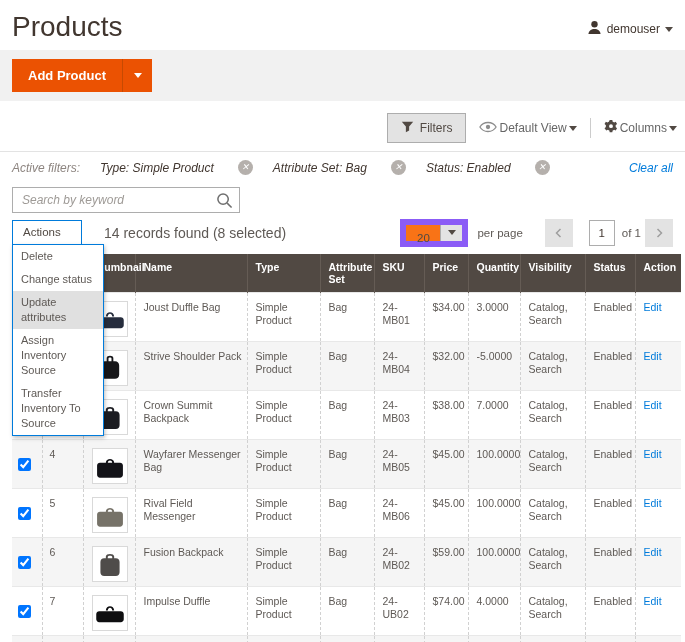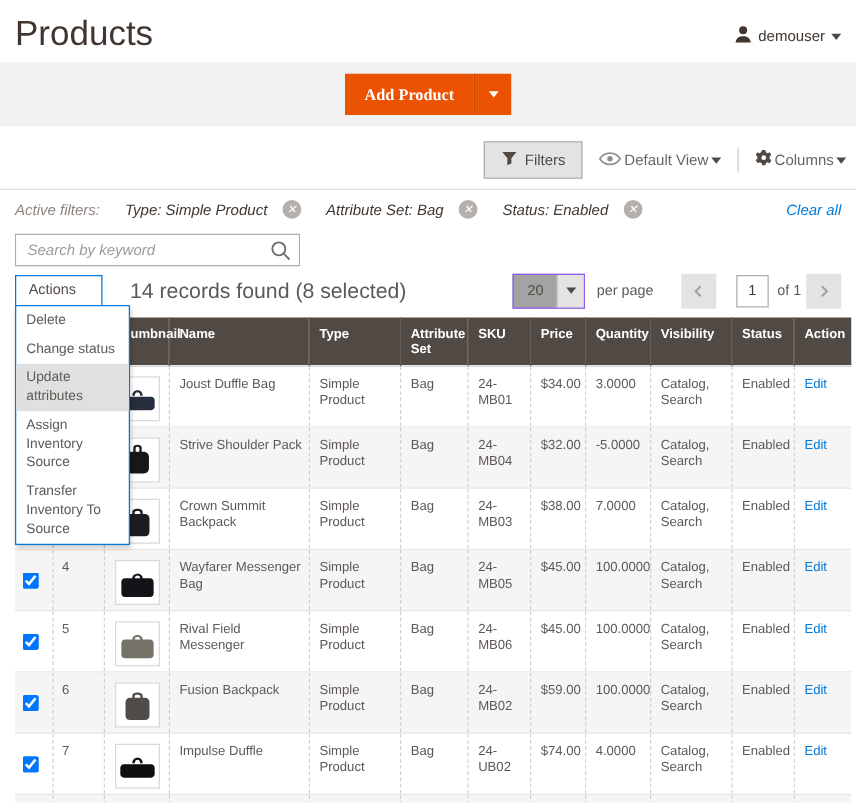--- a/index.html
+++ b/index.html
@@ -7,59 +7,59 @@
     font-family:"Liberation Sans", sans-serif; color:#41362f; }
 
   
   .page-header { display:flex; justify-content:space-between; align-items:center; padding:12px 12px 0 12px; }
   .page-title { font-size:28px; font-weight:400; color:#41362f; line-height:30px; }
   .user-menu { display:flex; align-items:center; gap:5px; font-size:12px; color:#41362f; margin-top:4px; cursor:pointer; }
   .caret-down { width:0; height:0; border-left:4px solid transparent; border-right:4px solid transparent; border-top:5px solid #514943; display:inline-block; }
   .caret-up { width:0; height:0; border-left:4px solid transparent; border-right:4px solid transparent; border-bottom:5px solid #514943; display:inline-block; }
 
   
-  .action-band { margin-top:8px; background:#f1f1f1; padding:9px 12px; display:flex; justify-content:center;font-family:Liberation Serif, serif; }
+  .action-band { margin-top:8px; background:#f1f1f1; padding:9px 12px; display:flex; justify-content:flex-start; }
   .add-product { display:flex; cursor:pointer; }
   .add-product .main { background:#eb5202; color:#fff; font-weight:700; font-size:13px; padding:0 16px; height:33px; line-height:33px; }
   .add-product .split { background:#eb5202; width:30px; height:33px; border-left:1px solid #c64a02; display:flex; align-items:center; justify-content:center; }
   .add-product .split .caret-down { border-top-color:#fff; }
 
   
   .grid-toolbar { display:flex; justify-content:flex-end; align-items:center; gap:13px; padding:12px 8px 8px 12px; }
   .filters-btn { display:flex; align-items:center; gap:6px; background:#e3e3e3; border:1px solid #adadad; padding:6px 13px; font-size:12px; color:#514943; cursor:pointer; }
   .tool-link { display:flex; align-items:center; gap:2px; font-size:12px; color:#666; cursor:pointer; }
   .v-divider { width:1px; height:20px; background:#ccc; }
 
   
   .active-filters-row { border-top:1px solid #e3e3e3; padding:8px 12px; display:flex; align-items:center; gap:20px; font-size:12px;font-style:italic; }
   .af-label { color:#8d8580; }
-  .pill { display:flex; align-items:center; gap:12px; color:#41362f; }
+  .pill { display:flex; align-items:center; gap:24px; color:#41362f; }
   .pill .x-circle { width:15px; height:15px; border-radius:50%; background:#b5b0ac; color:#fff; font-size:9px; line-height:15px; text-align:center; cursor:pointer; }
   .clear-all { margin-left:auto; color:#007bdb; cursor:pointer; }
 
   
   .search-row { padding:4px 12px 2px 12px; }
   .search-box { position:relative; width:228px; height:26px; border:1px solid #adadad; background:#fff; }
   .search-box input { width:100%; height:100%; border:none; outline:none; padding:0 28px 0 9px; font-size:12px; font-family:"Liberation Sans",sans-serif; color:#303030; }
   .search-box input::placeholder { color:#9e9a96; font-style:italic; }
   .search-icon { position:absolute; right:6px; top:4px; cursor:pointer; }
 
   
   .controls-row { margin-top:5px; padding:0 12px; display:flex; align-items:center; height:25px; }
   .actions-wrap { position:relative; }
   .actions-select { display:flex; height:25px; border:1px solid #007bdb; background:#fff; cursor:pointer;flex-direction:column; }
   .actions-select .lbl { font-size:11.5px; color:#514943; padding:0 10px; line-height:23px; width:68px; }
   .actions-select .caret-box { width:24px; background:#e3e3e3; border-left:1px solid #adadad; display:flex; align-items:center; justify-content:center; }
   .actions-menu { position:absolute; top:24px; left:0; width:92px; background:#fff; border:1px solid #007bdb; z-index:30; box-shadow:1px 2px 4px rgba(0,0,0,.25); }
   .menu-item { padding:4px 8px; font-size:11px; line-height:15px; color:#5e5955; white-space:pre-line; cursor:pointer; }
   .menu-item.highlighted { background:#e0e0e0; }
-  .records-text { margin-left:22px; font-size:17px; color:#5e5955; }
+  .records-text { margin-left:22px; font-size:14px; color:#5e5955; }
 
   .right-controls { margin-left:auto; display:flex; align-items:center; }
-  .pp-select { display:flex; height:28px; border:1px solid #8b5cf6; background:#a3a3a3; cursor:pointer; }
+  .pp-select { display:flex; height:28px; border:6px solid #8b5cf6; background:#f97316; cursor:pointer; }
   .pp-select .val { font-size:11.5px; color:#514943; width:34px; text-align:center; line-height:26px; }
   .pp-select .caret-box { width:22px; background:#e3e3e3; border-left:1px solid #adadad; display:flex; align-items:center; justify-content:center; }
   .pp-label { font-size:11.5px; color:#5e5955; margin:0 22px 0 9px; }
   .pager { display:flex; align-items:center; }
   .pager-btn { width:28px; height:28px; background:#e3e3e3; display:flex; align-items:center; justify-content:center; cursor:default; }
   .page-input { width:26px; height:26px; border:1px solid #adadad; text-align:center; font-size:11.5px; color:#41362f; margin:0 7px 0 16px; font-family:"Liberation Sans",sans-serif; }
   .of-text { font-size:11.5px; color:#5e5955; margin-right:4px; }
 
   
   .grid-table { margin:9px 12px 0 12px; width:661px; border-collapse:collapse; table-layout:fixed; }

